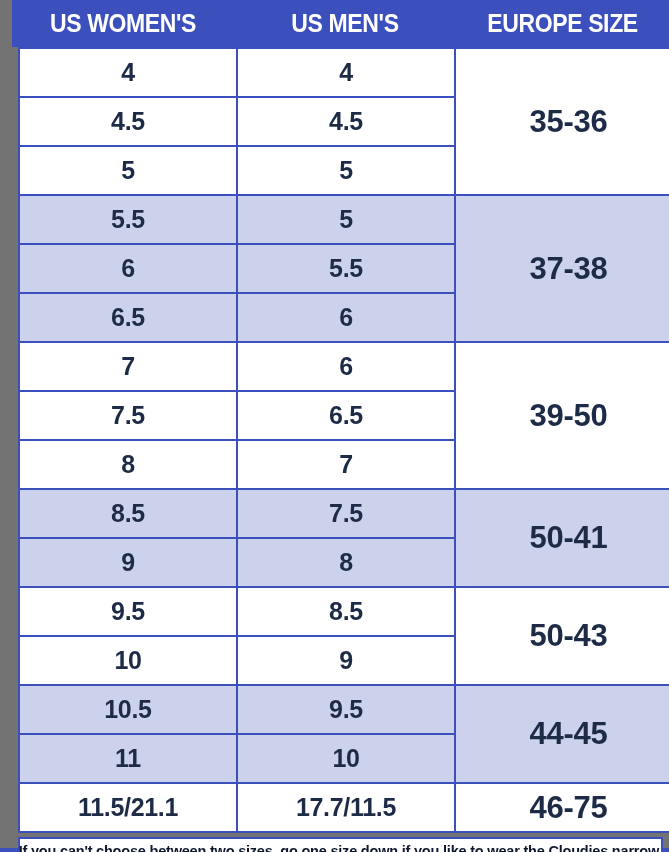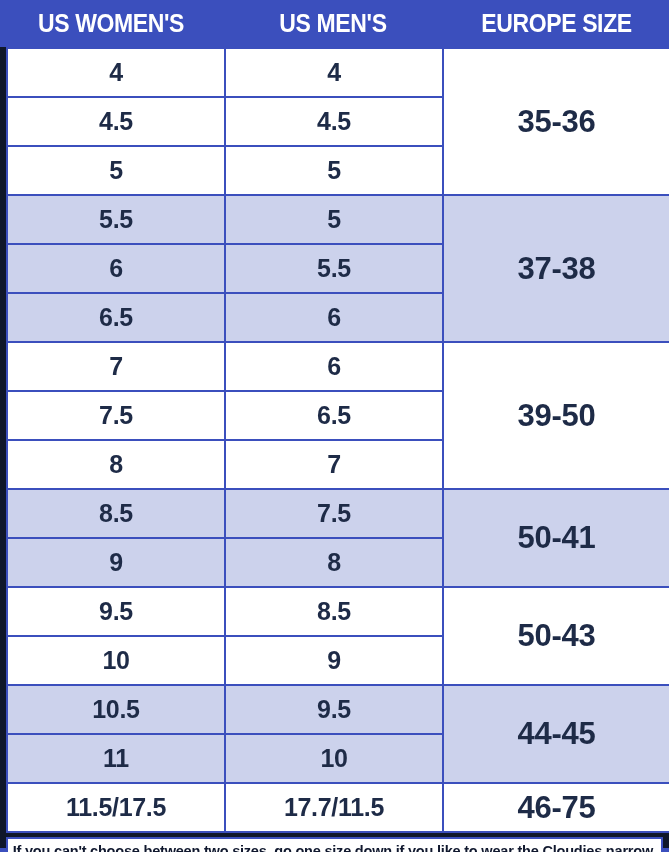--- a/index.html
+++ b/index.html
@@ -10,23 +10,24 @@
   body {
     width: 669px;
     height: 852px;
     font-family: "Liberation Sans", sans-serif;
     overflow: hidden;
   }
   .chart {
     width: 669px;
     height: 848px;
     box-sizing: border-box;
-    background: #0f172a;
+    background: #737373;
     display: flex;
     flex-direction: column;
+    padding-left: 12px;
   }
   
   .header-row {
     height: 47px;
     flex: 0 0 47px;
     display: flex;
     align-items: center;
     background: #3b4fbd;
   }
   .hcell {
@@ -175,21 +176,21 @@
           <tr class="shaded">
             <td class="us">10.5</td>
             <td class="us">9.5</td>
             <td class="eu shaded-cell" rowspan="2">44-45</td>
           </tr>
           <tr class="shaded">
             <td class="us">11</td>
             <td class="us">10</td>
           </tr>
           <tr class="plain">
-            <td class="us">11.5/17.5</td>
+            <td class="us">11.5/21.1</td>
             <td class="us">17.7/11.5</td>
             <td class="eu plain-cell" rowspan="1">46-75</td>
           </tr>
         </tbody>
     </table>
   </div>
 
   <div class="footer">
     <div class="footer-line">If you can't choose between two sizes, go one size down if you like to wear the Cloudies narrow.</div>
 

